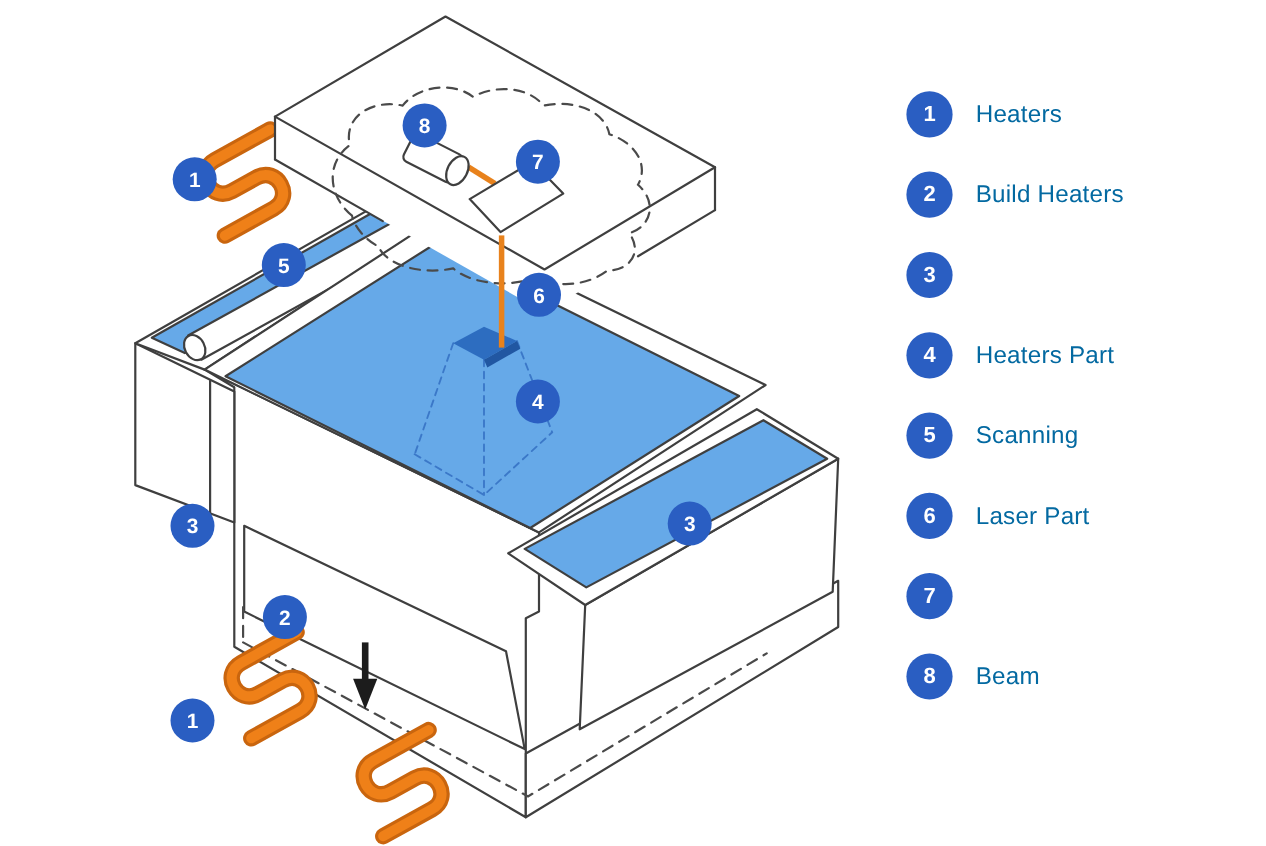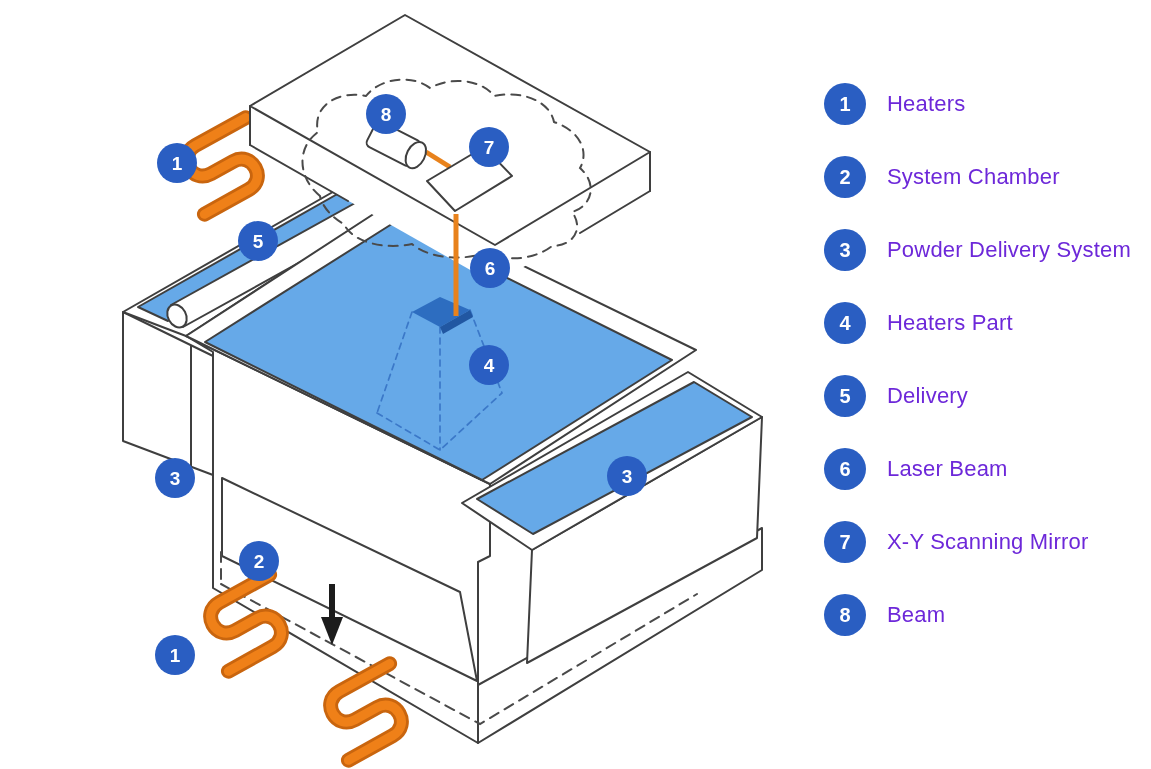--- a/index.html
+++ b/index.html
@@ -13,21 +13,21 @@
   .blobdash{fill:none;stroke:#4a4a4a;stroke-width:2;stroke-dasharray:9 7;stroke-linecap:round;}
   .pyr{fill:none;stroke-width:1.7;stroke-dasharray:6 5;stroke-linecap:round;}
   .coil-outer{fill:none;stroke-width:13;stroke-linecap:round;stroke-linejoin:round;}
   .coil-inner{fill:none;stroke-width:8;stroke-linecap:round;stroke-linejoin:round;}
   .badge-num{fill:#ffffff;font-family:"Liberation Sans", sans-serif;font-size:19px;font-weight:bold;text-anchor:middle;}
   
   #legend{position:absolute;left:824px;top:83px;display:flex;flex-direction:column;}
   .legend-row{display:flex;align-items:center;height:42px;margin-bottom:31px;}
   .legend-badge{width:42px;height:42px;border-radius:50%;background:#2a5ec2;color:#fff;
         display:flex;align-items:center;justify-content:center;font-size:20px;font-weight:bold;flex:0 0 42px;}
-  .legend-label{margin-left:21px;font-size:22px;color:#6d28d9;letter-spacing:0.2px;white-space:nowrap;}
+  .legend-label{margin-left:21px;font-size:22px;color:#0369a1;letter-spacing:0.2px;white-space:nowrap;}
 </style>
 </head>
 <body>
 
 <div id="page">
 
   <svg id="diagram-svg" width="780" height="769" viewBox="0 0 780 769">
 
     <g>
       <polygon class="outline" points="186,336 490,484 490,556 478,562 478,743 213,588 213,352"></polygon>
@@ -149,40 +149,38 @@
     </g>
   </svg>
 
   <div id="legend">
     <div class="legend-row">
       <div class="legend-badge">1</div>
       <div class="legend-label">Heaters</div>
     </div>
     <div class="legend-row">
       <div class="legend-badge">2</div>
-      <div class="legend-label">System Chamber</div>
+      <div class="legend-label">Build Heaters</div>
     </div>
     <div class="legend-row">
       <div class="legend-badge">3</div>
-      <div class="legend-label">Powder Delivery System</div>
     </div>
     <div class="legend-row">
       <div class="legend-badge">4</div>
       <div class="legend-label">Heaters Part</div>
     </div>
     <div class="legend-row">
       <div class="legend-badge">5</div>
-      <div class="legend-label">Delivery</div>
+      <div class="legend-label">Scanning</div>
     </div>
     <div class="legend-row">
       <div class="legend-badge">6</div>
-      <div class="legend-label">Laser Beam</div>
+      <div class="legend-label">Laser Part</div>
     </div>
     <div class="legend-row">
       <div class="legend-badge">7</div>
-      <div class="legend-label">X-Y Scanning Mirror</div>
     </div>
     <div class="legend-row">
       <div class="legend-badge">8</div>
       <div class="legend-label">Beam</div>
     </div>
   </div>
 </div>
 
 </body></html>

